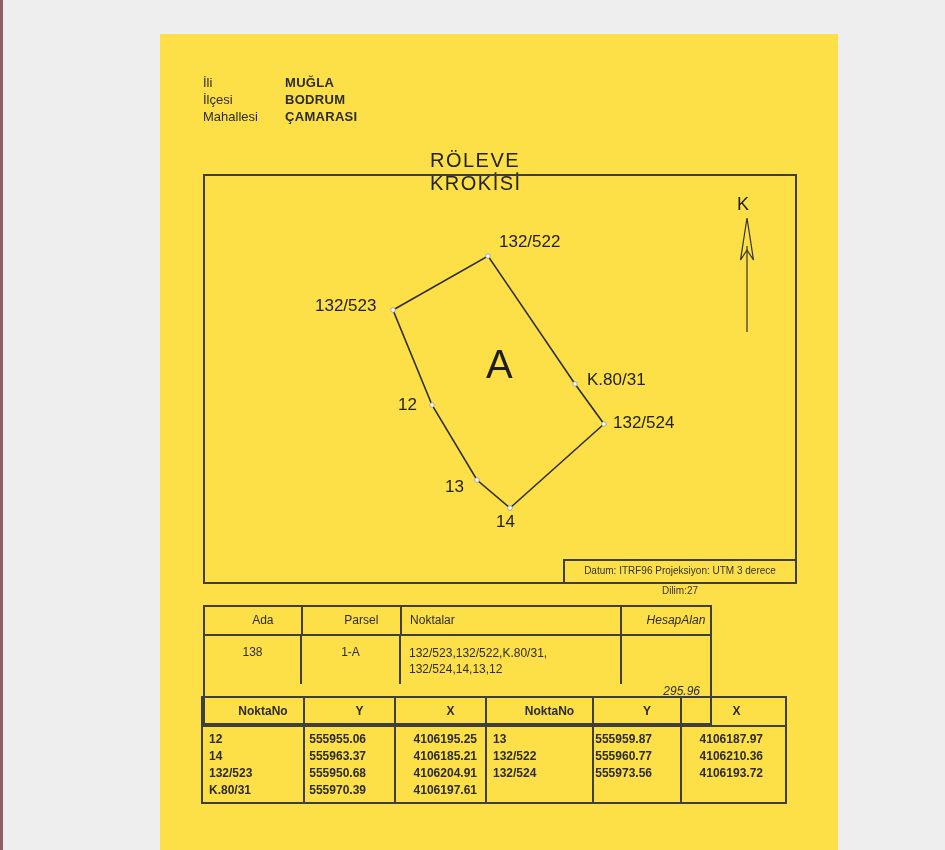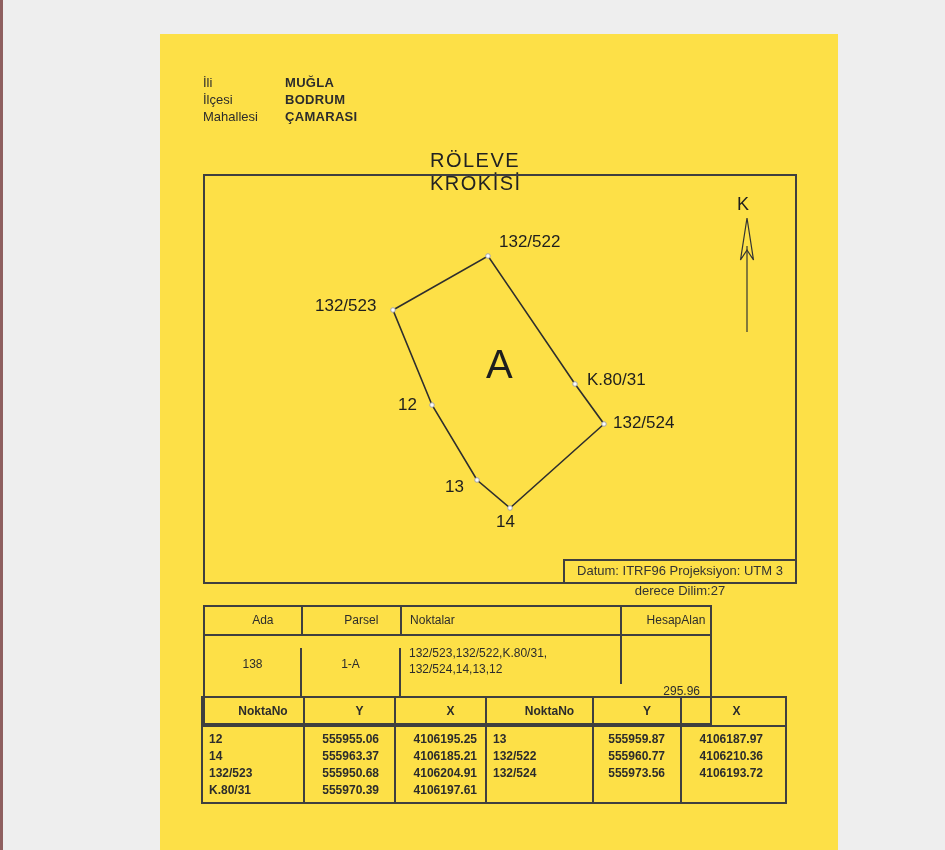--- a/index.html
+++ b/index.html
@@ -25,48 +25,48 @@
   
   .frame{position:absolute;left:43px;top:140px;width:590px;height:406px;
     border:2px solid #3f3f3f;box-sizing:content-box;}
   .frame svg{position:absolute;left:0;top:0;}
   .sk-label{position:absolute;font-size:17px;color:#1e1e1e;white-space:nowrap;}
   .sk-label.right{text-align:right;}
   .area-a{position:absolute;font-size:40px;color:#1e1e1e;}
   .north-k{position:absolute;font-size:18px;color:#1e1e1e;}
   .datum-box{position:absolute;right:0;bottom:0;width:230px;height:21px;
     border-top:2px solid #3f3f3f;border-left:2px solid #3f3f3f;
-    font-size:13px;line-height:20px;text-align:center;color:#333;}
+    font-size:10px;line-height:20px;text-align:center;color:#333;}
 
   
   .tbl{position:absolute;border:2px solid #3f3f3f;font-size:12px;}
   .trow{display:flex;}
   .hdr{border-bottom:2px solid #3f3f3f;}
   .cell{box-sizing:border-box;border-right:2px solid #3f3f3f;overflow:hidden;}
   .cell.last{border-right:none;}
   .c-center{display:flex;justify-content:center;}
   .c-right{text-align:right;}
   .hcell{height:27px;line-height:27px;padding-left:20px;}
 
   
   .t1{left:43px;top:571px;width:505px;}
-  .t1 .w1{width:102px;} .t1 .w2{width:104px;} .t1 .w3{width:232px;} .t1 .w4{width:92px;}
+  .t1 .w1{width:102px;} .t1 .w2{width:104px;} .t1 .w3{width:232px;} .t1 .w4{width:92px;font-style:italic;}
   .t1 .drow .cell{height:48px;padding-top:9px;}
-  .t1 .drow .c-center{padding-top:9px;display:block;text-align:center;margin-top:12px;}
+  .t1 .drow .c-center{padding-top:9px;display:block;text-align:center;}
   .t1 .nok{padding-left:8px;line-height:16px;}
   .t1 .hes{padding-right:10px;text-align:right;margin-top:39px;}
   .t1 .nokh{padding-left:8px;}
 
   
   .t2{left:41px;top:662px;width:582px;font-weight:bold;}
   .t2 .k1{width:102px;} .t2 .k2{width:91px;} .t2 .k3{width:91px;}
   .t2 .k4{width:107px;} .t2 .k5{width:88px;} .t2 .k6{width:89px;}
   .t2 .body .cell{height:75px;padding-top:4px;line-height:17px;}
   .t2 .pl{padding-left:6px;}
-  .t2 .pr10{padding-right:15px;}
+  .t2 .pr10{padding-right:28px;}
   .t2 .pr8{padding-right:8px;}
 </style>
 </head>
 <body>
 
 <div class="left-strip"></div>
 
 <div class="page">
 
   <div class="loc-block">

